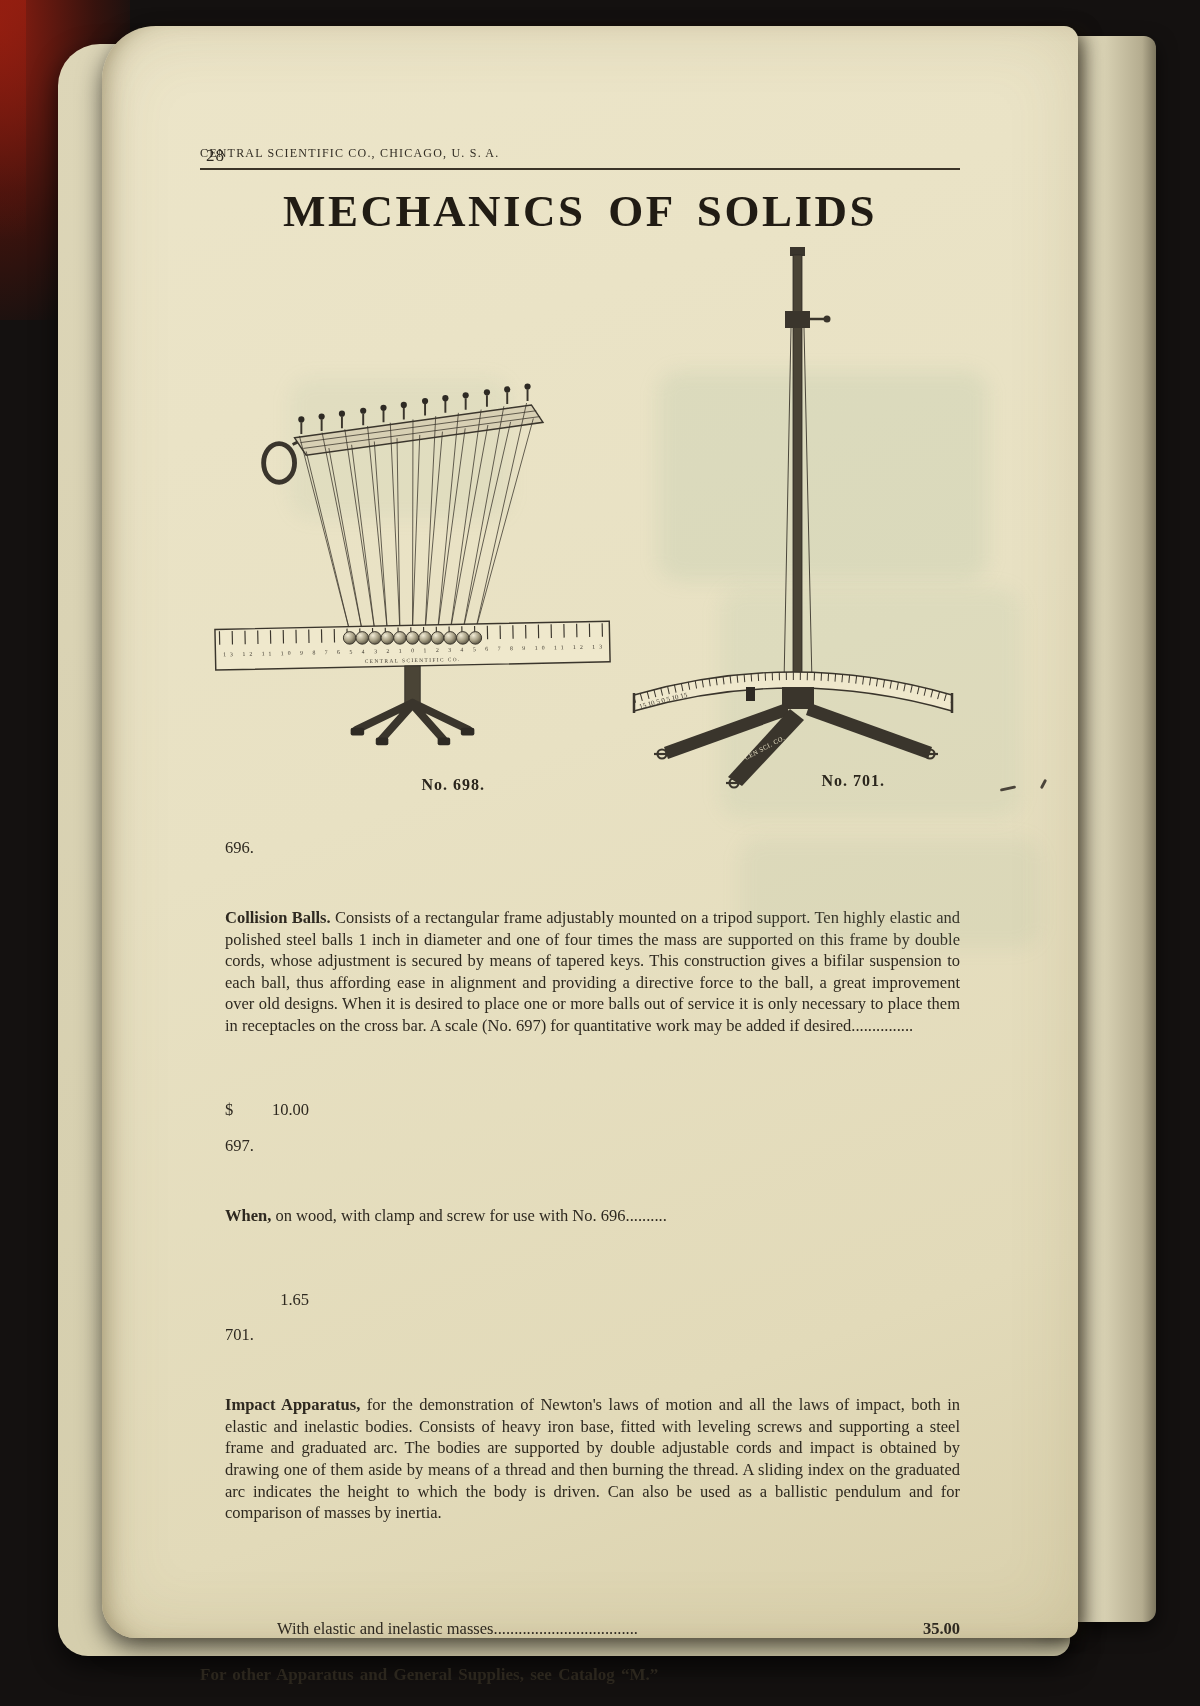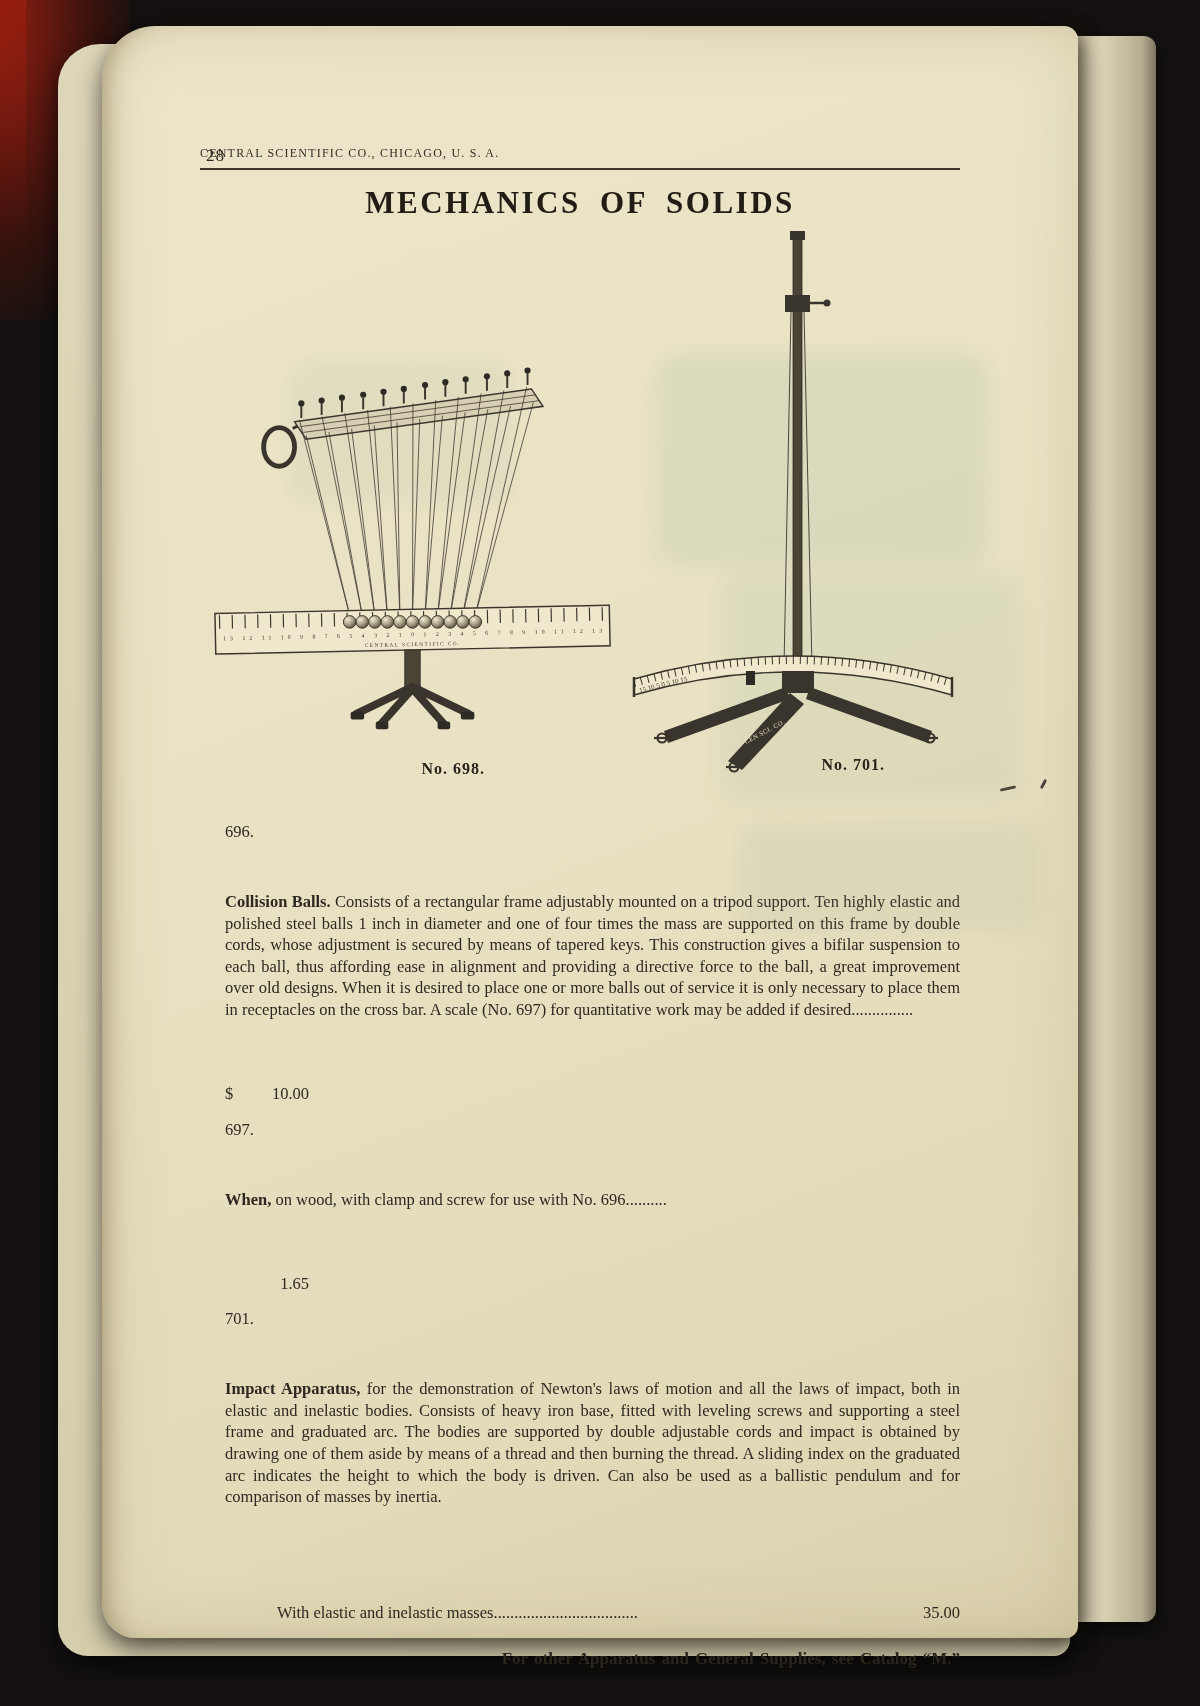--- a/index.html
+++ b/index.html
@@ -39,21 +39,21 @@
     box-shadow:10px 0 18px -6px rgba(35,25,8,.55), 0 10px 24px rgba(0,0,0,.6),
                inset 18px 0 26px -16px rgba(95,78,40,.5),
                inset 0 0 70px rgba(120,100,50,.16);
   }
   .content{position:absolute;left:98px;top:120px;width:760px;color:#2e2920;}
 
   .hdr{position:relative;border-bottom:2px solid #3b3428;height:22px;}
   .pageno{position:absolute;left:6px;top:0;font-size:17px;letter-spacing:1px;}
   .company{display:block;text-align:left;font-size:12px;letter-spacing:1.2px;color:#322d24;}
 
-  .title{margin-top:15px;text-align:center;font-size:31px;font-weight:bold;
+  .title{margin-top:15px;text-align:center;font-size:45px;font-weight:bold;
          letter-spacing:2.5px;word-spacing:9px;color:#211c14;}
 
   .figs{position:relative;height:556px;margin-top:6px;}
   .fig1{position:absolute;left:5px;top:102px;width:415px;height:435px;}
   .fig2{position:absolute;left:428px;top:0;width:330px;height:560px;}
   .cap{position:absolute;width:170px;text-align:right;font-size:16px;font-weight:bold;
        letter-spacing:1px;color:#2b261d;}
   .cap1{left:115px;top:533px;}
   .cap2{left:515px;top:529px;}
   .ghost{position:absolute;border-radius:22px;filter:blur(9px);pointer-events:none;}
@@ -66,23 +66,23 @@
   .entry{display:flex;margin-bottom:14px;flex-direction:column;}
   .e-num{width:70px;flex:0 0 70px;}
   .e-body{flex:1;text-align:justify;}
   .e-body.oneline{text-align:left;}
   .e-lead{font-weight:bold;}
   .e-price{width:84px;flex:0 0 84px;display:flex;align-items:flex-end;justify-content:flex-end;}
   .e-price.withcur{justify-content:space-between;}
   .subrow{display:flex;margin-top:10px;}
   .sub-spacer{width:52px;flex:0 0 52px;}
   .sub-text{flex:1;}
-  .sub-price{width:84px;flex:0 0 84px;text-align:right;}
-
-  .footer{margin-top:26px;text-align:right;font-weight:bold;font-size:17px;
+  .sub-price{width:84px;flex:0 0 84px;text-align:right;font-weight:bold;}
+
+  .footer{margin-top:26px;text-align:left;font-weight:bold;font-size:17px;
           word-spacing:2px;color:#2b261d;}
 
   .mark{position:absolute;background:#4a443a;border-radius:2px;}
   .m1{left:1000px;top:787px;width:16px;height:3px;transform:rotate(-12deg);}
   .m2{left:1042px;top:779px;width:3px;height:10px;transform:rotate(28deg);}
 
   svg{display:block;}
   .ink{stroke:#3a352c;fill:none;}
 </style>
 </head>

